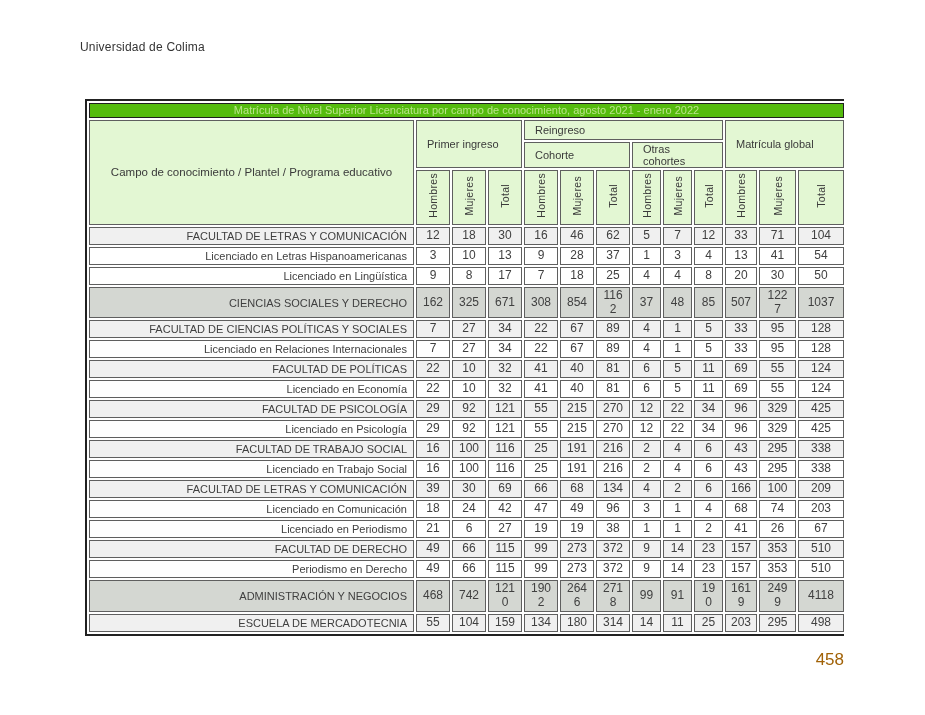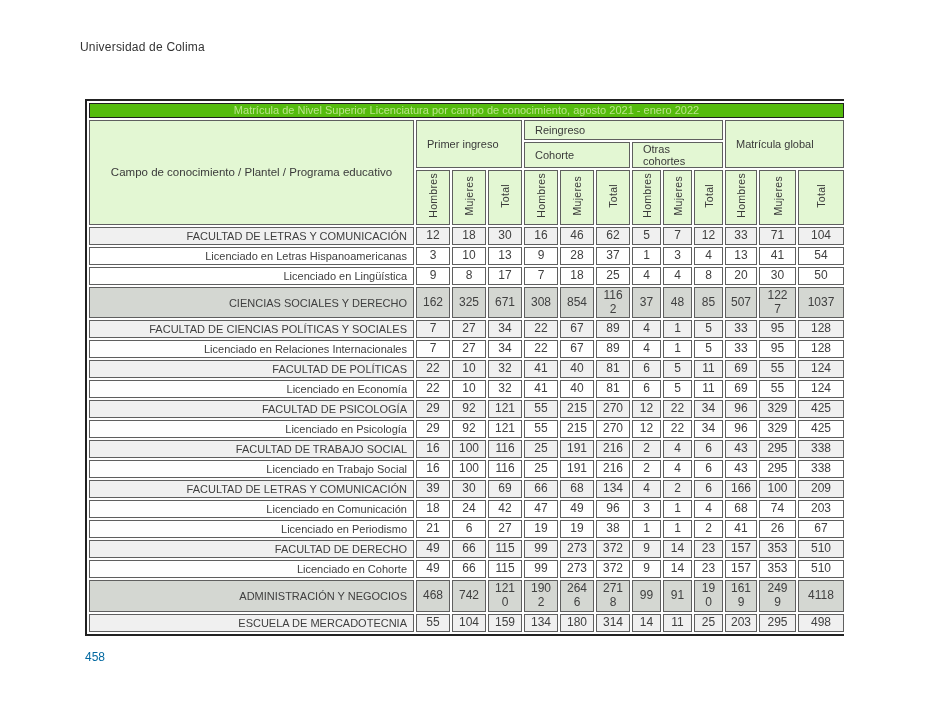--- a/index.html
+++ b/index.html
@@ -69,21 +69,21 @@
     text-align:center; font-size:12px; padding:1px 1px;
     white-space:pre-line; line-height:1.15; color:#404040;
   }
   tr.campo td    { background: var(--campo-row-bg, #d4d7d2); }
   tr.plantel td  { background: var(--plantel-row-bg, #f0f0f0); }
   tr.programa td { background:#ffffff; }
   tr.campo td.name { text-transform:none; }
 
   .page-number {
     position:absolute; left:85px; top:650px; width:759px;
-    text-align:left; font-size:12px; color:#0369a1;
+    text-align:right; font-size:17px; color:#a16207;
   }
 </style>
 </head>
 <body>
 
 <div class="page">
 
   <div class="doc-header">Universidad de Colima</div>
 
   <div class="table-wrap">
@@ -369,21 +369,21 @@
             <td class="num">273</td>
             <td class="num">372</td>
             <td class="num">9</td>
             <td class="num">14</td>
             <td class="num">23</td>
             <td class="num">157</td>
             <td class="num">353</td>
             <td class="num">510</td>
           </tr>
           <tr class="programa">
-            <td class="name">Licenciado en Cohorte</td>
+            <td class="name">Periodismo en Derecho</td>
             <td class="num">49</td>
             <td class="num">66</td>
             <td class="num">115</td>
             <td class="num">99</td>
             <td class="num">273</td>
             <td class="num">372</td>
             <td class="num">9</td>
             <td class="num">14</td>
             <td class="num">23</td>
             <td class="num">157</td>

